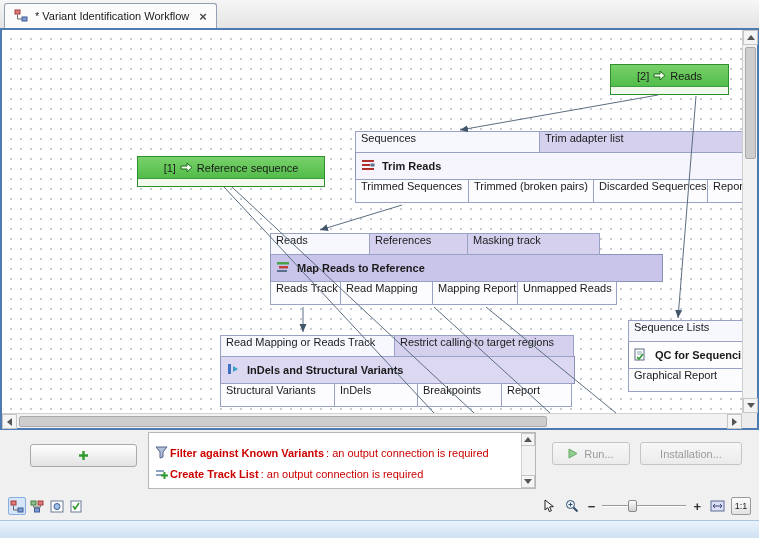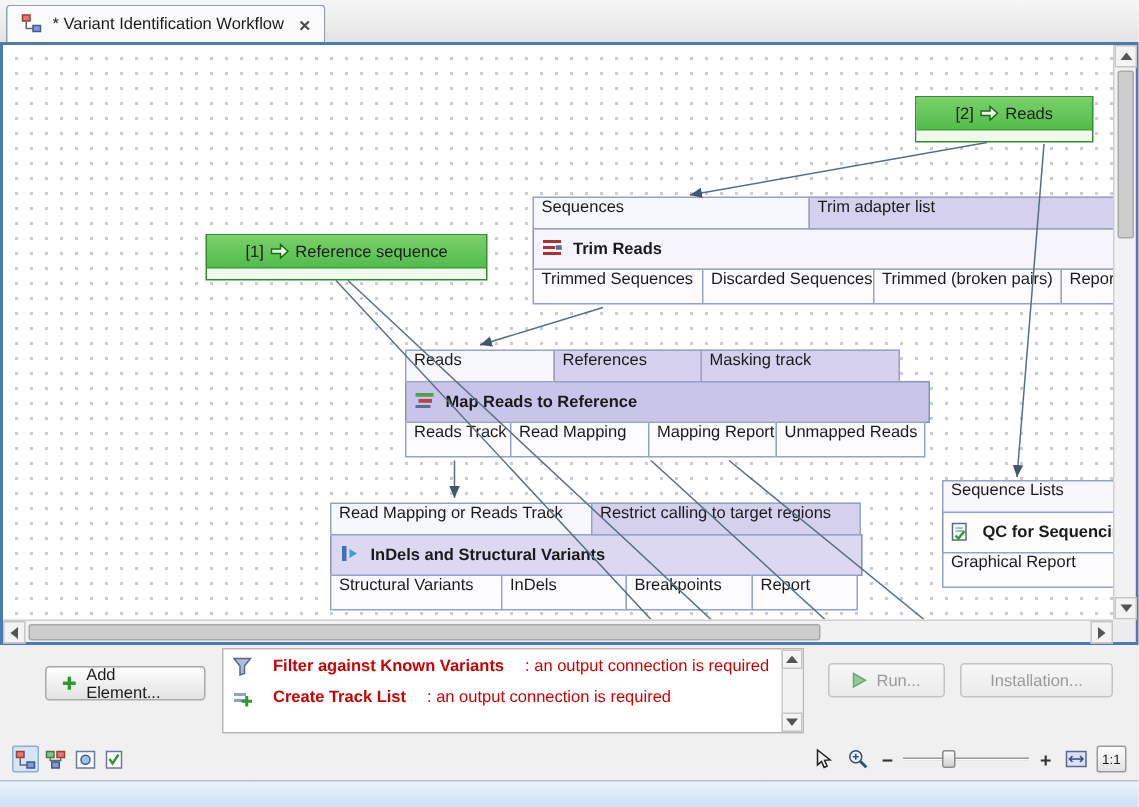--- a/index.html
+++ b/index.html
@@ -57,21 +57,21 @@
   .tri.down{border-left:4px solid transparent;border-right:4px solid transparent;border-top:5px solid #555;}
   .tri.left{border-top:4px solid transparent;border-bottom:4px solid transparent;border-right:5px solid #555;}
   .tri.right{border-top:4px solid transparent;border-bottom:4px solid transparent;border-left:5px solid #555;}
 
   
   .panel{position:absolute;top:430px;left:0;width:759px;height:62px;background:#f0f0f0;}
   .btn{position:absolute;height:23px;border:1px solid #a9a9a9;border-radius:3px;background:linear-gradient(#fefefe,#e3e3e3);
        display:flex;align-items:center;justify-content:center;gap:6px;padding:0 10px;cursor:pointer;}
   .btn.disabled{color:#9b9b9b;background:linear-gradient(#f7f7f7,#ebebeb);border-color:#c4c4c4;cursor:default;}
   .errbox{position:absolute;left:148px;top:2px;width:388px;height:57px;background:#fff;border:1px solid #b7b7b7;}
-  .errrow{display:flex;align-items:flex-start;gap:14px;height:21px;padding:0 6px;color:#cc0000;white-space:nowrap;overflow:hidden;}
+  .errrow{display:flex;align-items:flex-end;gap:2px;height:21px;padding:0 6px;color:#cc0000;white-space:nowrap;overflow:hidden;}
   .errrow .tool{font-weight:bold;}
   .errscroll{position:absolute;right:0;top:0;width:14px;height:55px;background:#f2f2f2;border-left:1px solid #d0d0d0;}
 
   
   .toolbar{position:absolute;top:492px;left:0;width:759px;height:28px;background:#f0f0f0;}
   .tool-ico{position:absolute;top:5px;width:18px;height:18px;display:flex;align-items:center;justify-content:center;border:1px solid transparent;cursor:pointer;}
   .tool-ico.selected{background:#d6e6f8;border:1px solid #86aede;border-radius:2px;}
   .zoombar{position:absolute;right:8px;top:4px;height:20px;display:flex;align-items:center;gap:5px;}
   .zb-btn{width:18px;height:18px;display:flex;align-items:center;justify-content:center;cursor:pointer;}
   .zb-minus,.zb-plus{font-size:13px;font-weight:bold;color:#333;cursor:pointer;padding:0 2px;}
@@ -142,45 +142,45 @@
               <path d="M1 2 H13 M1 6 H9 M1 10 H13" stroke="#b03030" stroke-width="2" fill="none"></path>
               <rect x="9.5" y="4.5" width="4" height="3" fill="#58708c"></rect>
             </svg>
         </span>
         <span class="ntitle">Trim Reads</span>
       </div>
       <div class="nrow out-row">
         <div class="port" style="width:114px">
             <span>Trimmed Sequences</span>
           </div>
+        <div class="port" style="width:126px">
+            <span>Trimmed (broken pairs)</span>
+          </div>
         <div class="port" style="width:115px">
             <span>Discarded Sequences</span>
-          </div>
-        <div class="port" style="width:126px">
-            <span>Trimmed (broken pairs)</span>
           </div>
         <div class="port" style="width:55px">
             <span>Report</span>
           </div>
       </div>
     </div>
 
     <div class="wf-node" style="left:268px;top:203px;width:350px;">
       <div class="nrow in-row">
         <div class="port" style="width:100px">
             <span>Reads</span>
           </div>
         <div class="port param" style="width:99px">
             <span>References</span>
           </div>
         <div class="port param" style="width:133px">
             <span>Masking track</span>
           </div>
       </div>
-      <div class="nrow title-row t-purple" style="width:350px">
+      <div class="nrow title-row t-purple" style="width:393px">
         <span class="nicon">
           <svg width="14" height="12" viewBox="0 0 14 12">
               <rect x="1" y="1" width="12" height="2.5" fill="#4aa34a"></rect>
               <rect x="3" y="5" width="9" height="2.5" fill="#c04040"></rect>
               <rect x="1" y="9" width="10" height="2" fill="#58708c"></rect>
             </svg>
         </span>
         <span class="ntitle">Map Reads to Reference</span>
       </div>
       <div class="nrow out-row">
@@ -293,21 +293,20 @@
       </div>
   </div>
   <div class="sb-corner"></div>
 </div>
 
 <div class="panel">
   <div class="btn" style="left:30px;top:14px;width:107px;">
     <svg width="11" height="11" viewBox="0 0 11 11">
         <path d="M5.5 1 V10 M1 5.5 H10" stroke="#2f9a2f" stroke-width="2.4"></path>
       </svg>
-    <span>Add Element...</span>
   </div>
 
   <div class="errbox">
     <div class="errrow" style="margin-top:5px;">
       <svg width="13" height="13" viewBox="0 0 13 13">
           <polygon points="1,1 12,1 8,6 8,11 5,12 5,6" fill="#aebdd8" stroke="#56658a"></polygon>
         </svg>
       <span class="tool">Filter against Known Variants</span>
         <span>: an output connection is required</span>
     </div>

